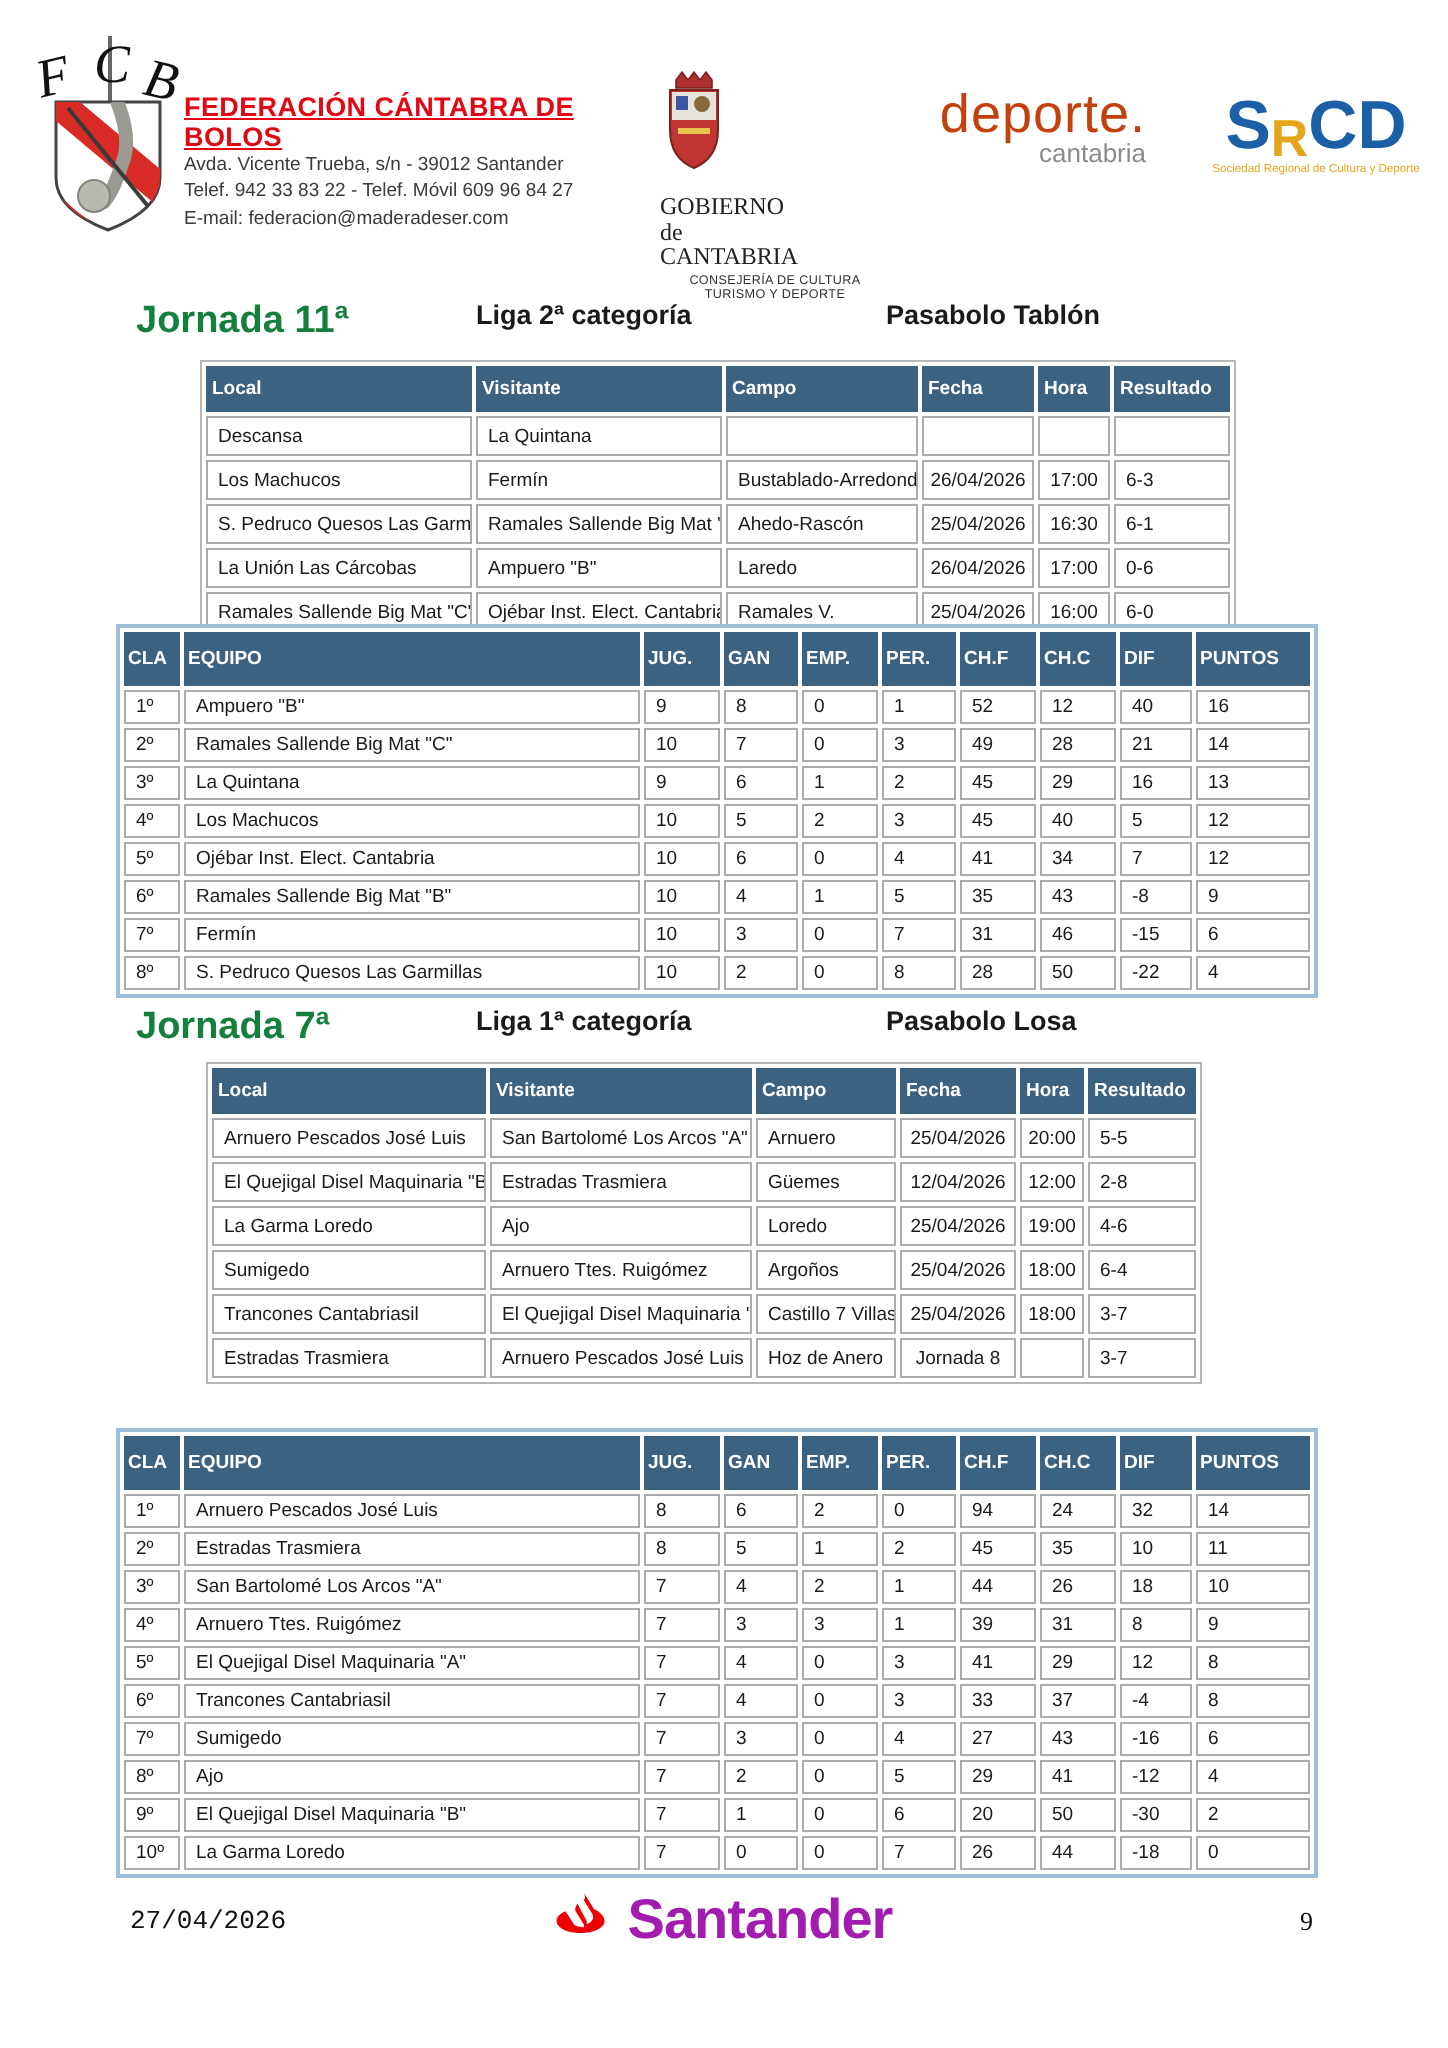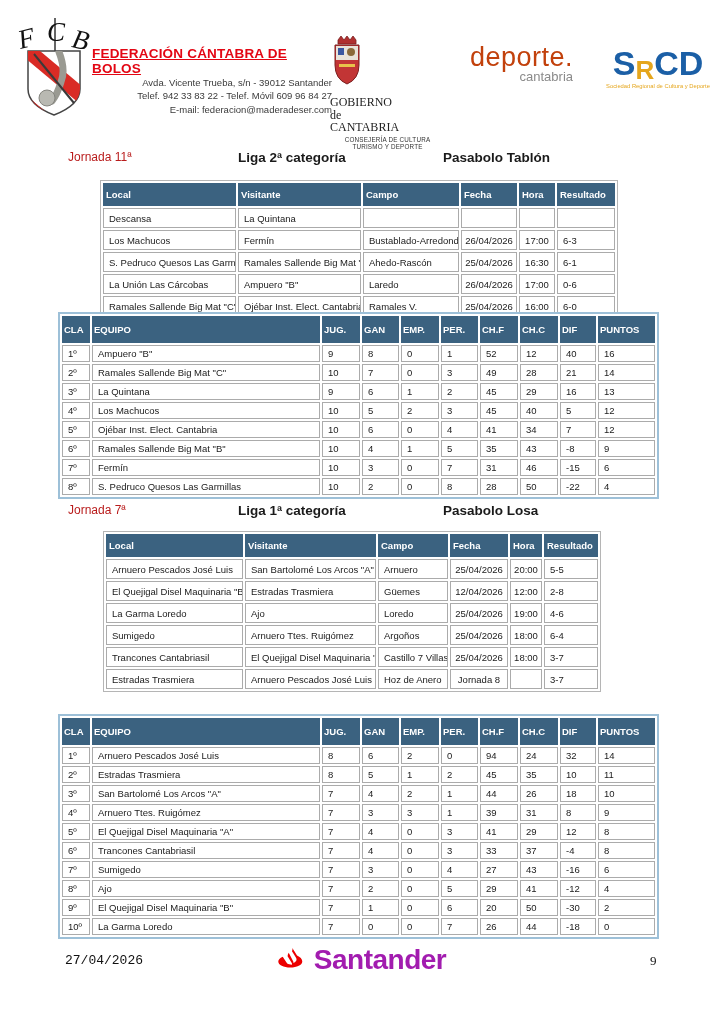--- a/index.html
+++ b/index.html
@@ -8,40 +8,40 @@
   .page {
     position:relative; width:724px; height:1024px; margin:0 auto;
     background:#ffffff; overflow:hidden;
   }
 
   
   .brand-header { position:absolute; top:16px; left:0; width:724px; height:105px; }
   .fcb-logo { position:absolute; left:14px; top:2px; }
   .fed-info { position:absolute; left:92px; top:30px; width:240px; }
   .fed-title { color:#e30613; font-weight:bold; font-size:13.5px; text-decoration:underline; letter-spacing:0.2px; }
-  .fed-line { color:#3a3a3a; font-size:9.5px; line-height:1.3; margin-top:1px;text-align:right; }
+  .fed-line { color:#3a3a3a; font-size:9.5px; line-height:1.3; margin-top:1px; }
 
   .gob-logo { position:absolute; left:330px; top:18px; width:115px; }
   .gob-row { display:flex; align-items:flex-start;flex-direction:column; }
   .gob-text { font-family:"Liberation Serif", serif; color:#222; font-size:12px; line-height:1.05; padding-top:6px; }
   .gob-sub { font-size:6.3px; color:#333; text-align:center; margin-top:2px; letter-spacing:0.2px; }
 
   .dep-logo { position:absolute; left:463px; top:28px; width:110px; text-align:right; }
   .dep-main { color:#c2410c; font-size:27px; letter-spacing:0.5px; line-height:1; }
   .dep-sub { color:#8a8a8a; font-size:13px; margin-top:-2px; }
 
   .srcd-logo { position:absolute; left:602px; top:30px; width:112px; text-align:center; }
   .srcd-letters { font-weight:bold; line-height:1; }
   .srcd-s,.srcd-c,.srcd-d { font-size:34px; }
   .srcd-r { font-size:26px; vertical-align:-4px; }
   .srcd-tag { font-size:5.8px; margin-top:0px; }
 
   
   .section-titles { position:absolute; width:724px; height:18px; }
-  .sec-jornada { position:absolute; left:68px; font-weight:normal; font-size:12px; color:#b91c1c; }
+  .sec-jornada { position:absolute; left:68px; font-weight:bold; font-size:19px; color:#15803d; }
   .sec-liga    { position:absolute; left:238px; font-weight:bold; font-size:13.5px; color:#1a1a1a; }
   .sec-modal   { position:absolute; left:427px; font-weight:bold; font-size:13.5px; color:#1a1a1a;padding-left:16px; }
 
   
   table { border-collapse:separate; border-spacing:2px; table-layout:fixed; }
   th {
     background:#3b6280; color:#ffffff; font-weight:bold; font-size:9.5px;
     text-align:left; padding:5px 2px; border:1px solid #3b6280;
   }
   td {

